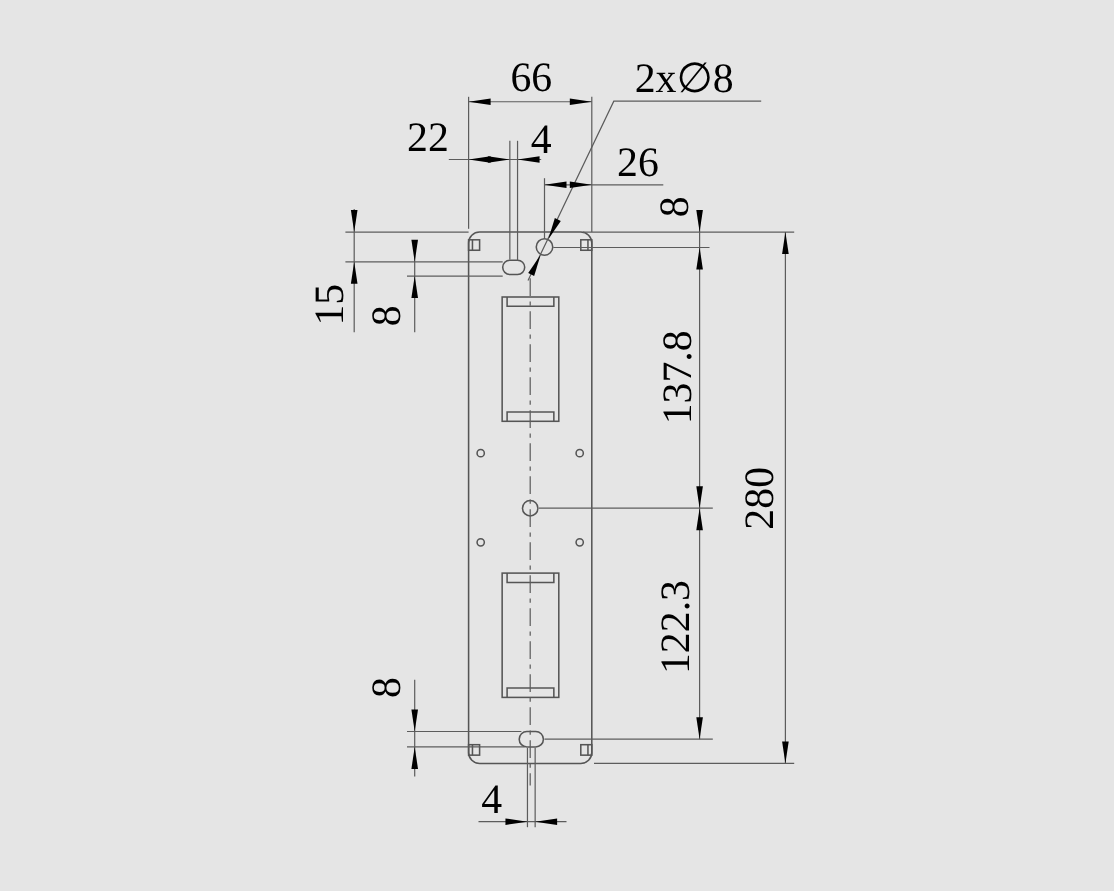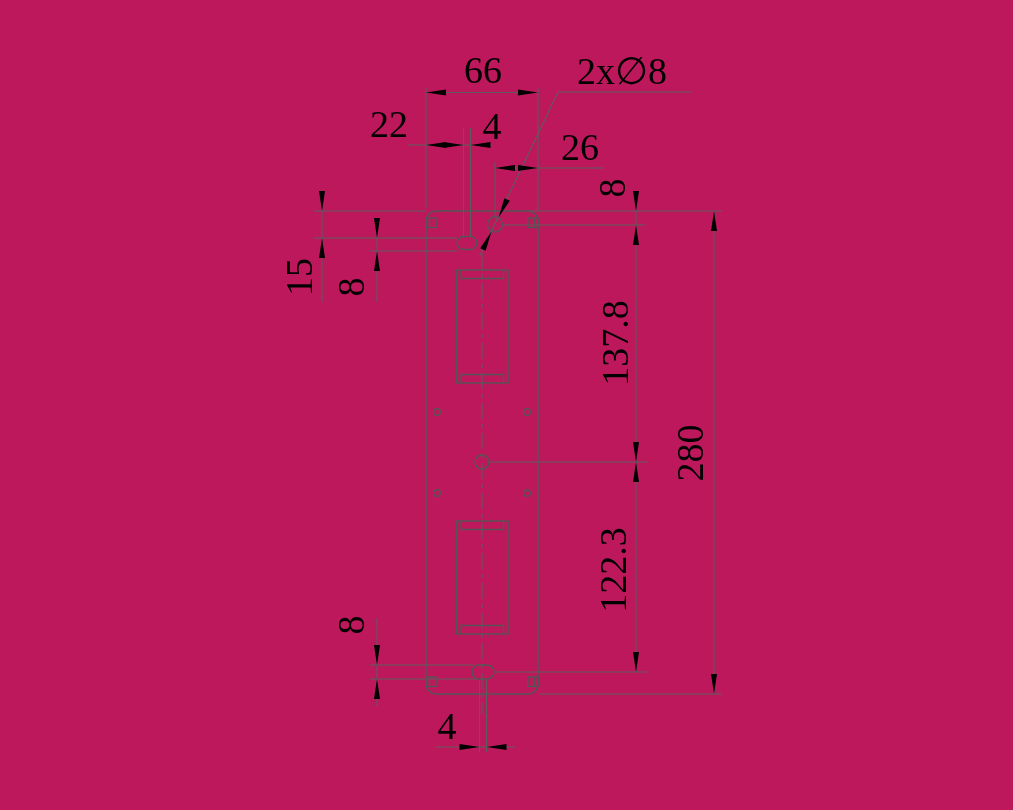--- a/index.html
+++ b/index.html
@@ -1,16 +1,16 @@
 <!DOCTYPE html>
 <html><head>
 <meta charset="utf-8">
 <style>
   html,body{margin:0;padding:0;background:#ffffff;}
-  .stage{width:1013px;height:810px;position:relative;background:#be185d;overflow:hidden;}
+  .stage{width:1013px;height:810px;position:relative;background:#e5e5e5;overflow:hidden;}
   svg text{font-family:"Liberation Serif", serif;font-size:38px;fill:#000;}
   .geo{stroke:#555;stroke-width:1.4;fill:none;}
   .dim{stroke:#5c5c5c;stroke-width:1.1;fill:none;}
   .cl{stroke:#5c5c5c;stroke-width:1.1;fill:none;stroke-dasharray:16 5 4 5;}
   .arr{fill:#000;stroke:none;}
 </style>
 </head>
 <body>
 
 <div class="stage">

